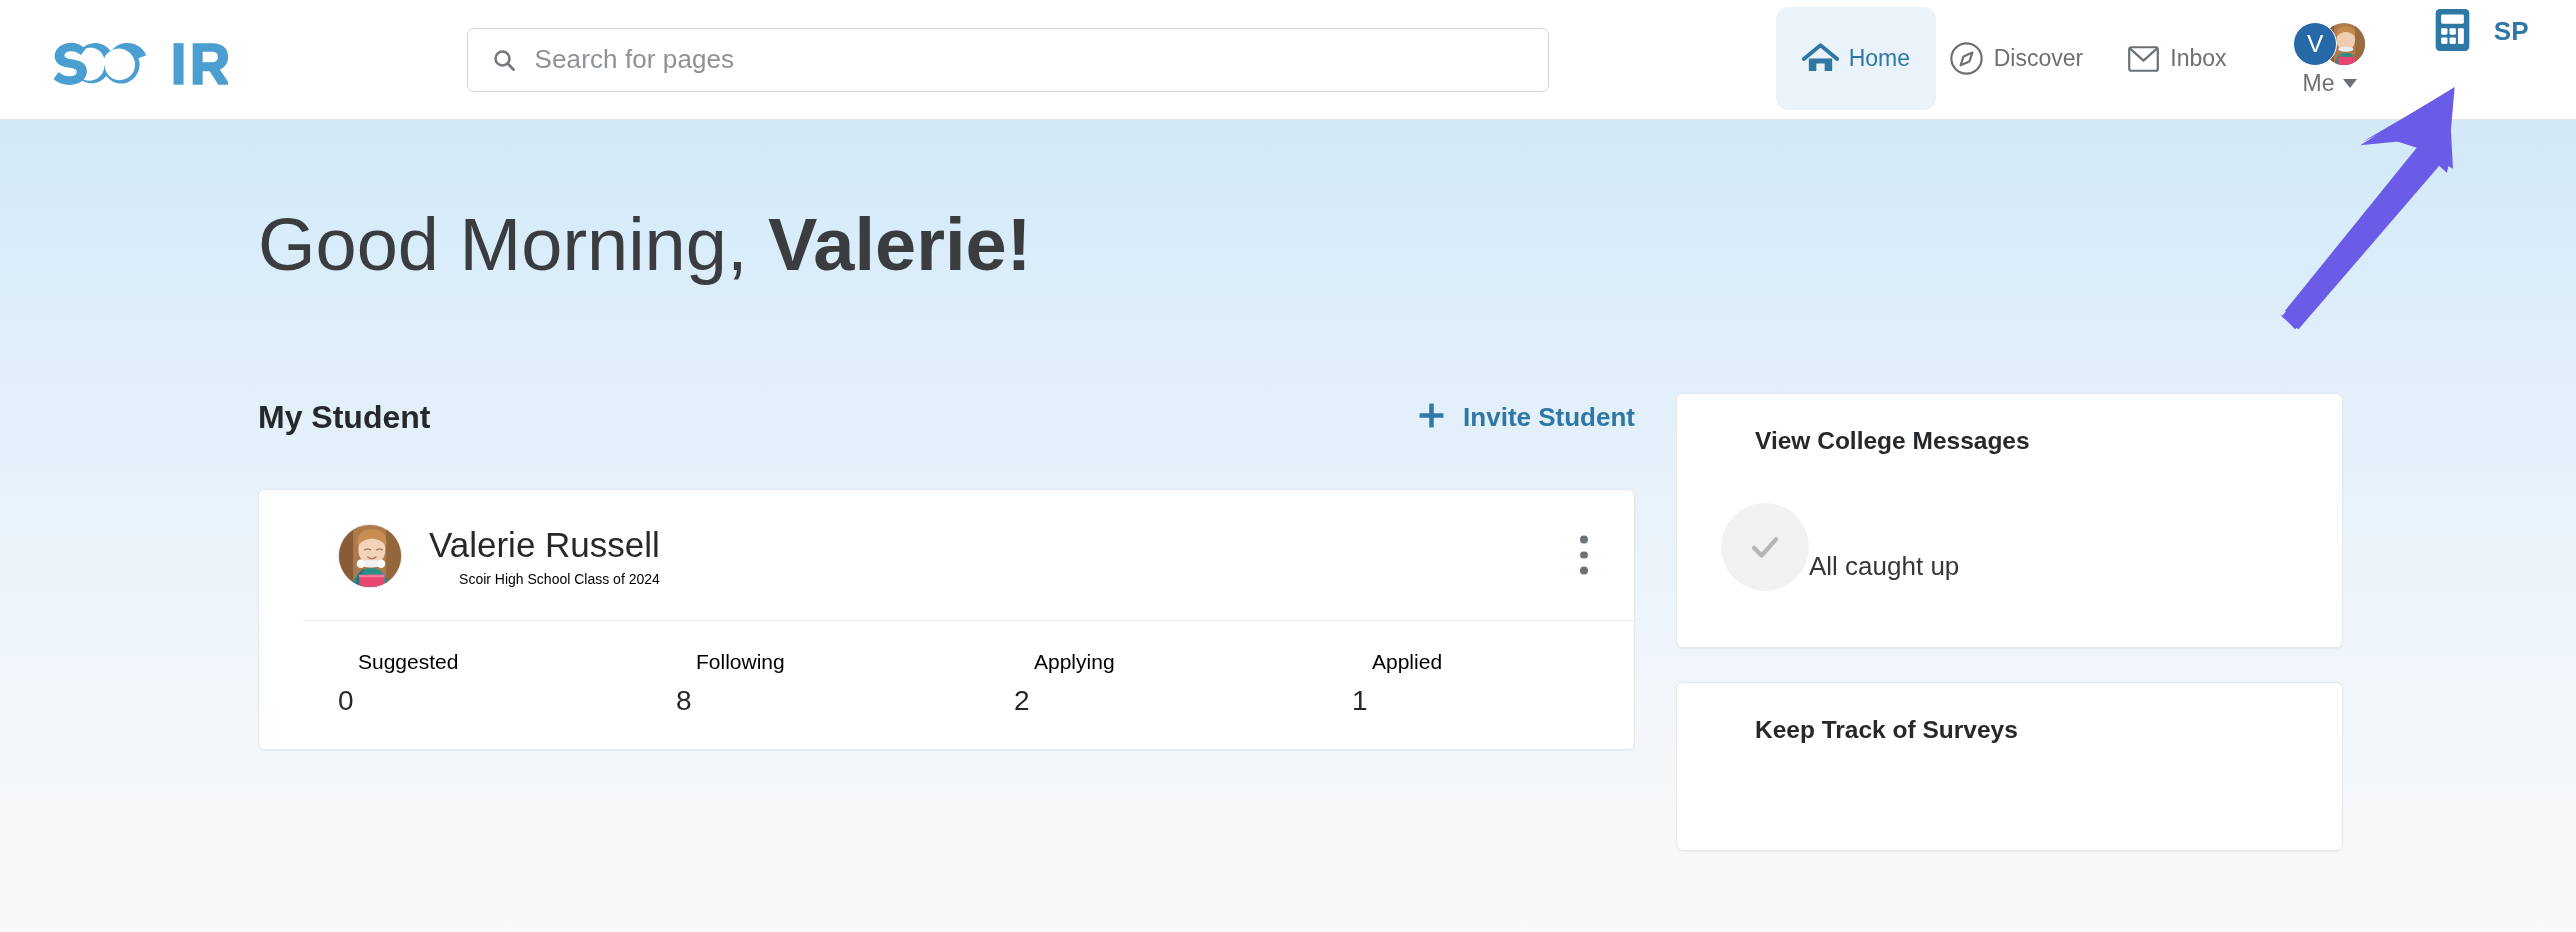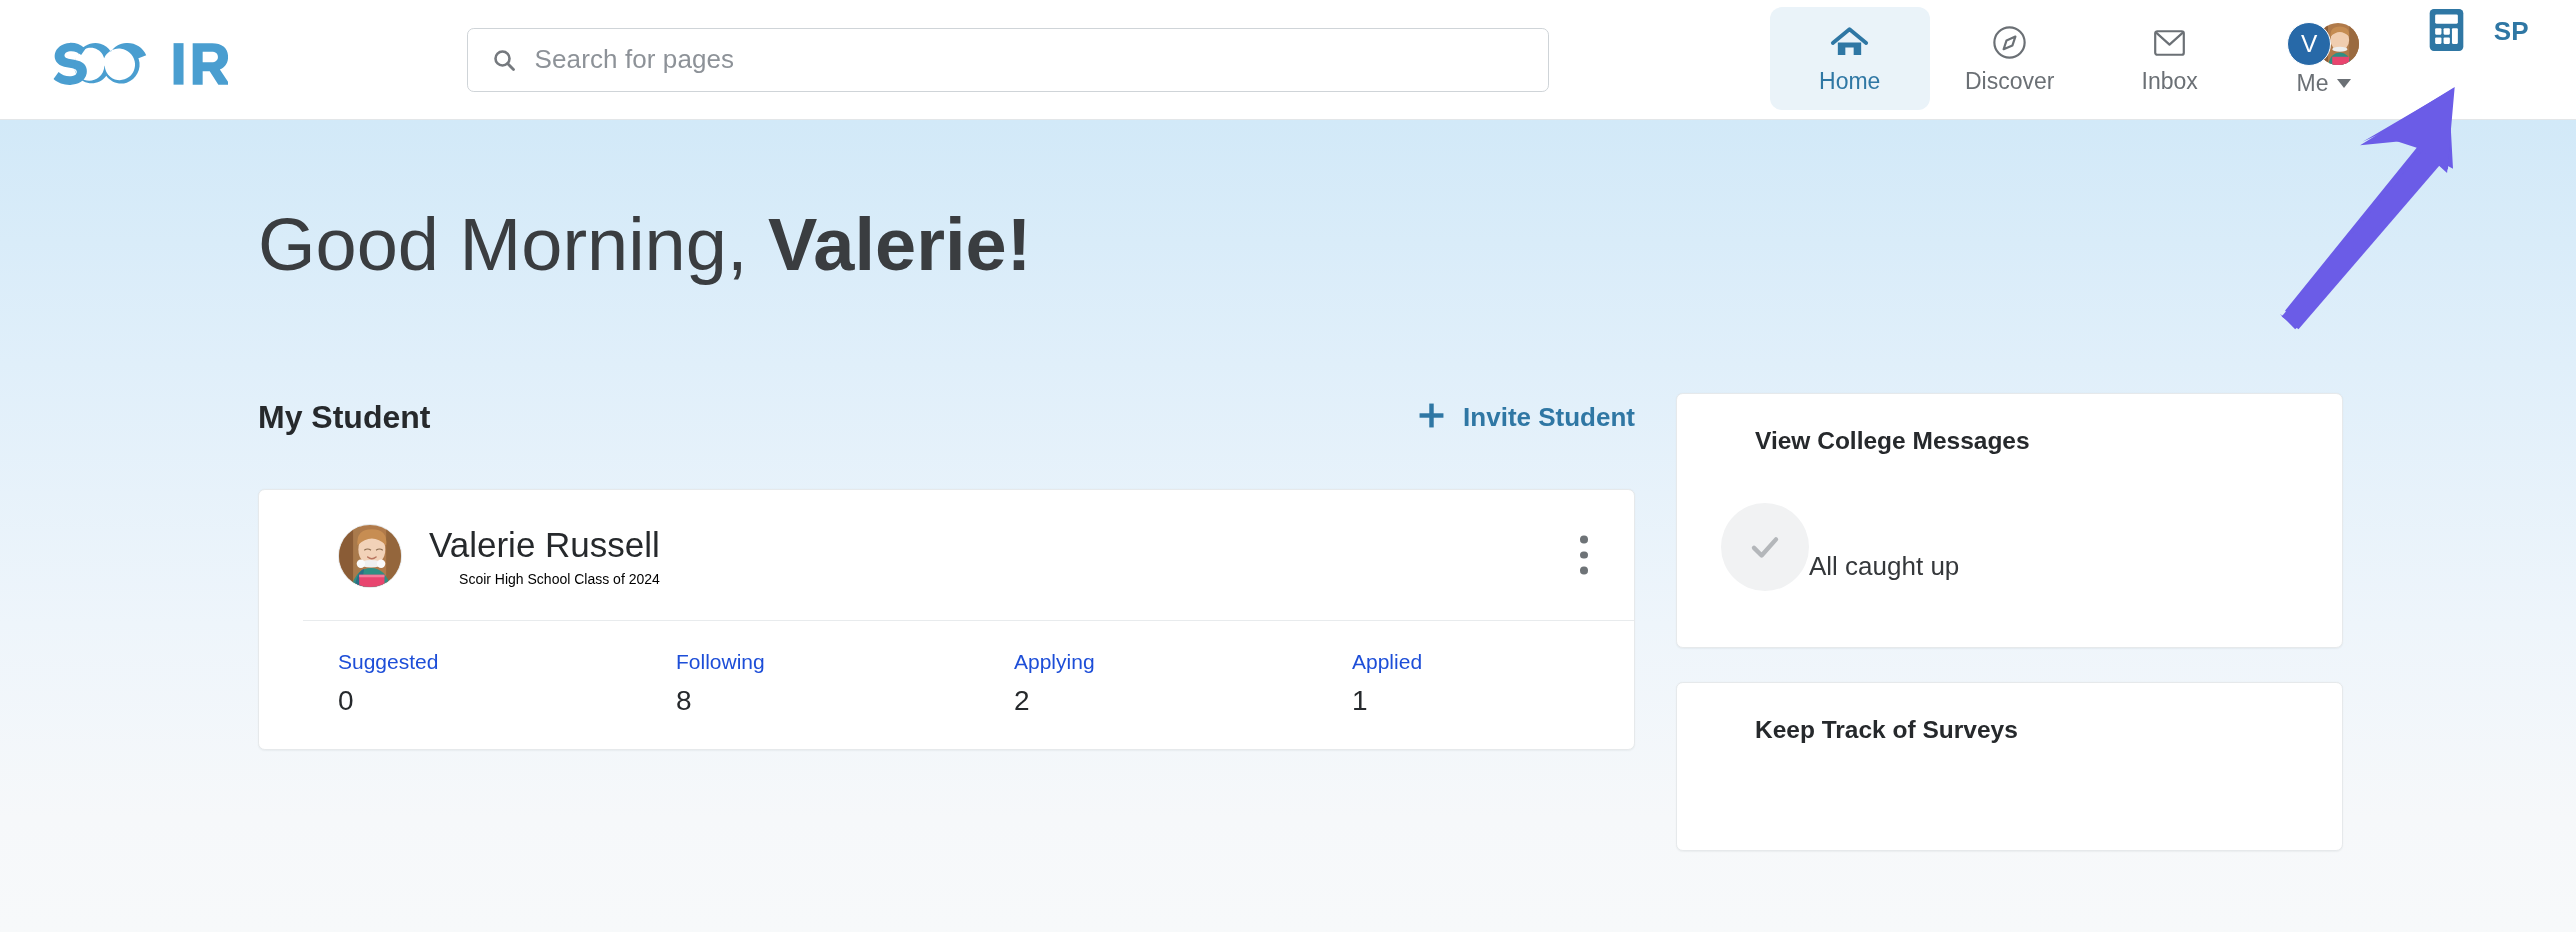--- a/index.html
+++ b/index.html
@@ -66,21 +66,21 @@
     display: flex;
     align-items: flex-start;
     height: 120px;
     padding-top: 7.6px;
     gap: 0;
   }
   .nav-item {
     width: 160px;
     height: 103px;
     display: flex;
-    flex-direction: column;
+    flex-direction: row;
     align-items: center;
     justify-content: center;
     gap: 8.4px;
     border-radius: 12px;
     cursor: pointer;
     text-decoration: none;
   }
   .nav-item.active { background: #eaf3f9; }
   .nav-icon { height: 37px; display: flex; align-items: center; justify-content: center; }
   .nav-label {
@@ -127,21 +127,21 @@
     width: 0; height: 0;
     border-left: 7.6px solid transparent;
     border-right: 7.6px solid transparent;
     border-top: 9.3px solid #6b7075;
   }
 
   .sp-item {
     margin-left: 30px;
     display: flex;
     align-items: center;
-    gap: 29px;
+    gap: 23px;
     cursor: pointer;
     padding-bottom: 3.4px;
   }
   .sp-label {
     font-size: 26px;
     font-weight: bold;
     color: #2f77a4;
     letter-spacing: 0.3px;
   }
 
@@ -265,23 +265,24 @@
     background: #6e7377;
   }
 
   .stats {
     display: flex;
     padding: 30px 35px 34px 35px;
   }
   .stat { width: 338px; flex: 0 0 auto; }
   .stat-label {
     font-size: 21px;
-    color: #1d4ed8;
+    color: #000000;
     line-height: 1;
     margin-bottom: 15px;
+    margin-left: 20px;
   }
   .stat-value {
     font-size: 28px;
     color: #26292c;
     line-height: 1;
   }
 
   .panel-card { width: 100%; margin-bottom: 34px; }
   .panel-title {
     font-size: 24.5px;

